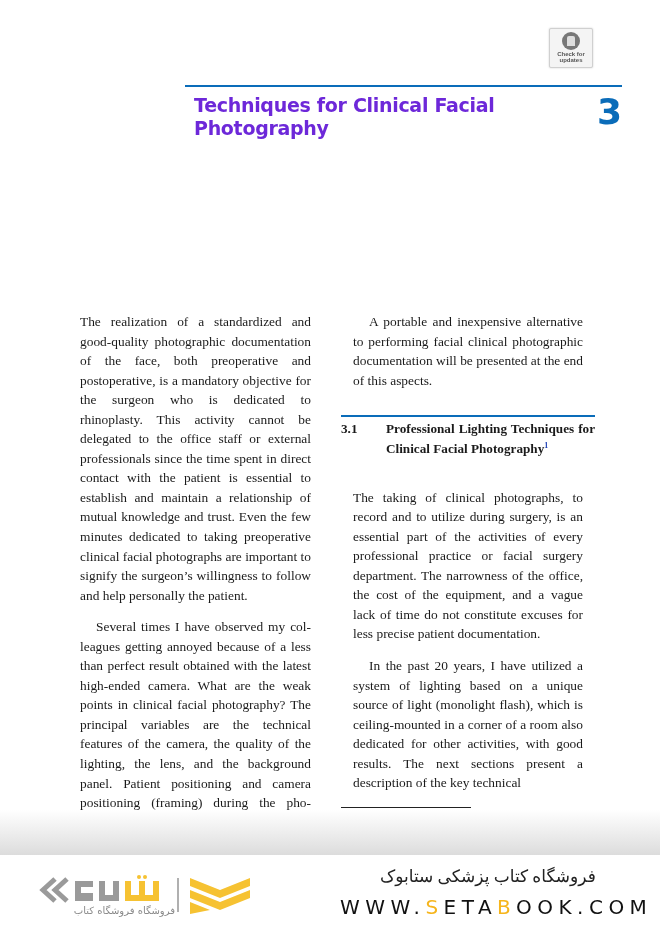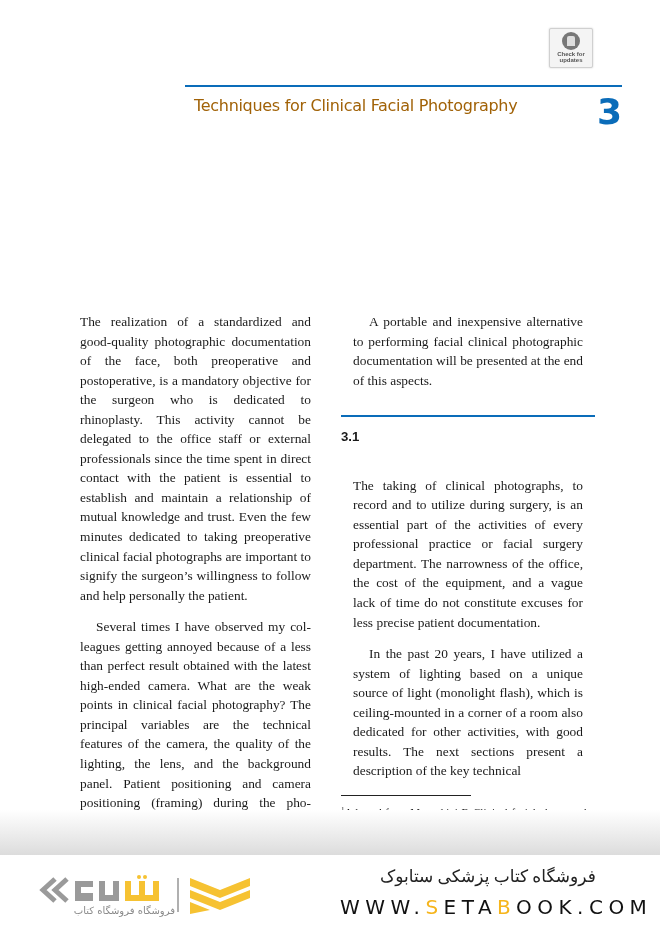--- a/index.html
+++ b/index.html
@@ -3,30 +3,30 @@
 <meta charset="utf-8">
 <style>
   html, body { margin:0; padding:0; }
   body { width:660px; height:929px; position:relative; background:#ffffff; overflow:hidden; font-family:"Liberation Serif", serif; color:#1a1a1a; }
   .page { position:absolute; left:0; top:0; width:660px; height:929px; }
   .blue-rule-top { position:absolute; left:185px; top:85px; width:437px; height:2px; background:#0a6cb9; }
   .crossmark { position:absolute; left:549px; top:28px; width:42px; height:38px; border:1px solid #d0d0d0; border-radius:2px; background:#f4f4f4; box-shadow:0 0 2px #ccc; }
   .crossmark .circle { position:absolute; left:12px; top:3px; width:18px; height:18px; border-radius:50%; background:#777; }
   .crossmark .circle::after { content:""; position:absolute; left:5px; top:4px; width:8px; height:10px; background:#ddd; border-radius:2px 2px 0 0; }
   .crossmark .lbl { position:absolute; left:0; top:22px; width:42px; text-align:center; font-family:"Liberation Sans", sans-serif; font-size:6px; line-height:6px; color:#555; font-weight:bold; }
-  .chapter-title { position:absolute; left:194px; top:94px; width:330px; font-family:"DejaVu Sans", sans-serif; font-weight:normal; font-size:16px; line-height:23px; color:#a16207; letter-spacing:-0.3px; }
+  .chapter-title { position:absolute; left:194px; top:94px; width:330px; font-family:"DejaVu Sans", sans-serif; font-weight:bold; font-size:19px; line-height:23px; color:#6d28d9; letter-spacing:-0.3px; }
   .chapter-num { position:absolute; left:597px; top:92px; font-family:"DejaVu Sans", sans-serif; font-weight:bold; font-size:36px; line-height:40px; color:#0a6cb9; }
   .col { position:absolute; font-size:13.4px; line-height:19.55px; text-align:justify; hyphens:manual; }
   .col-left { left:68px; top:300px; width:255px; }
   .col-right { left:341px; top:300px; width:254px; }
   .col p { margin:12px; }
   .col p.indent { text-indent:16px; }
   .link { color:#1d3fb6; }
   .section-rule { height:2px; background:#0a6cb9; margin-top:25px; }
-  .section-head { display:flex; margin-top:12px; font-family:Liberation Sans, sans-serif; font-weight:bold; font-size:13.2px; line-height:16.5px; color:#1a1a1a; }
+  .section-head { display:flex; margin-top:4px; font-family:Liberation Serif, serif; font-weight:bold; font-size:13.2px; line-height:16.5px; color:#1a1a1a; }
   .section-head .num { width:45px; flex:none; }
   .section-head sup { color:#1d3fb6; font-size:8px; }
   .gap { height:18px; }
   .fn-rule { width:130px; height:1px; background:#222; margin-top:14px; margin-bottom:6px; }
   .footnote { font-size:11px; line-height:14px; text-align:justify; }
   .footnote sup { font-size:7px; }
   .fade { position:absolute; left:0; top:810px; width:660px; height:45px; background:linear-gradient(#ffffff, #dcdcdc); }
   .banner { position:absolute; left:0; top:855px; width:660px; height:74px; background:#ffffff; }
   .logo-chevrons { position:absolute; left:35px; top:875px; }
   .logo-divider { position:absolute; left:177px; top:878px; width:2px; height:34px; background:#b0b0b0; }
@@ -57,20 +57,21 @@
     <p>The realization of a standardized and good-quality photographic documentation of the face, both preoperative and postoperative, is a manda­tory objective for the surgeon who is dedicated to rhinoplasty. This activity cannot be delegated to the office staff or external professionals since the time spent in direct contact with the patient is essential to establish and maintain a relation­ship of mutual knowledge and trust. Even the few minutes dedicated to taking preoperative clinical facial photographs are important to sig­nify the surgeon’s willingness to follow and help personally the patient.</p>
     <p class="indent">Several times I have observed my col­leagues getting annoyed because of a less than perfect result obtained with the latest high-ended camera. What are the weak points in clinical facial photography? The principal variables are the technical features of the cam­era, the quality of the lighting, the lens, and the background panel. Patient positioning and camera positioning (framing) during the pho­tographic shoot are also a difficult task and must be considered peculiar abilities of the nasal surgeon.</p>
     <p class="indent"><span>After years of direct experience and commit­ment, I am convinced that the most demanding aspects of clinical photography are patient light­ing—the main topic of this chapter—and patient positioning and framing, which are discussed in </span><span>Chap. </span><span class="link">4</span><span>.</span></p>
   </div>
 
   <div class="col col-right">
     <p class="indent">A portable and inexpensive alternative to per­forming facial clinical photographic documenta­tion will be presented at the end of this aspects.</p>
     <div class="section-rule"></div>
     <div class="section-head">
       <span class="num">3.1</span>
+      <span><span>Professional Lighting Techniques for Clinical Facial Photography</span><sup class="link">1</sup></span>
     </div>
     <div class="gap"></div>
     <p>The taking of clinical photographs, to record and to utilize during surgery, is an essential part of the activities of every professional practice or facial surgery department. The narrowness of the office, the cost of the equipment, and a vague lack of time do not constitute excuses for less precise patient documentation.</p>
     <p class="indent">In the past 20 years, I have utilized a system of lighting based on a unique source of light (monolight flash), which is ceiling-mounted in a corner of a room also dedicated for other activities, with good results. The next sections present a description of the key technical</p>
     <div class="fn-rule"></div>
     <div class="footnote"><sup>1</sup><span>Adapted from Meneghini F. Clinical facial photography in a small office: lighting equipment and technique. Aesthetic Plast Surg. 2001;25:299–306.</span></div>
   </div>
 
   <div class="fade"></div>
 

